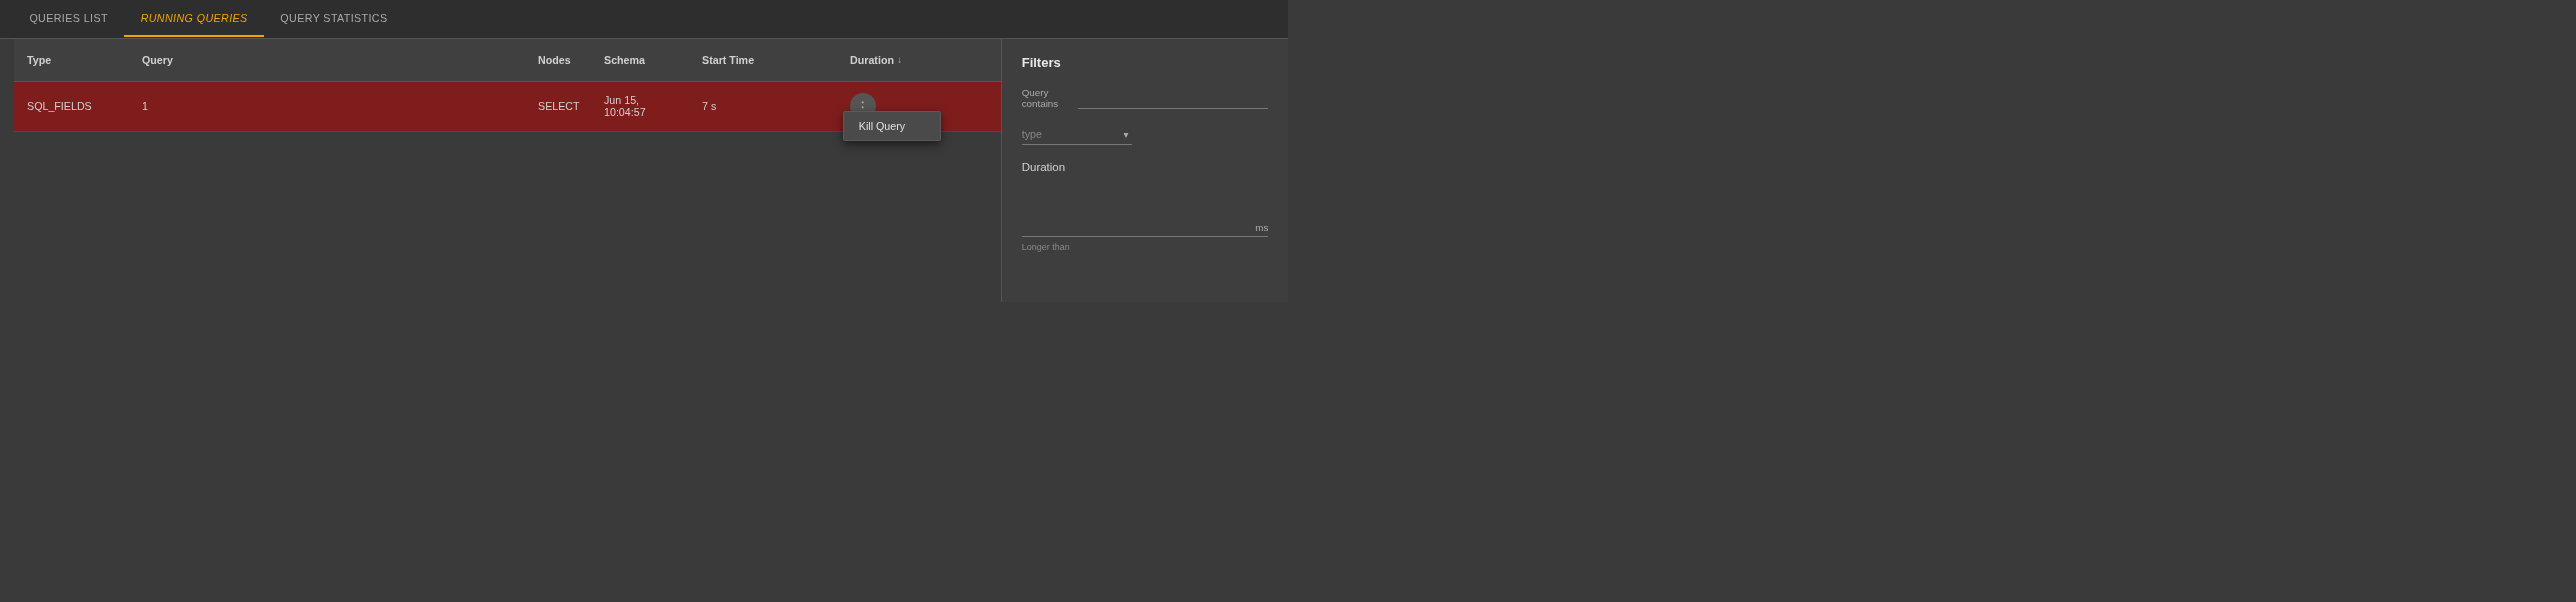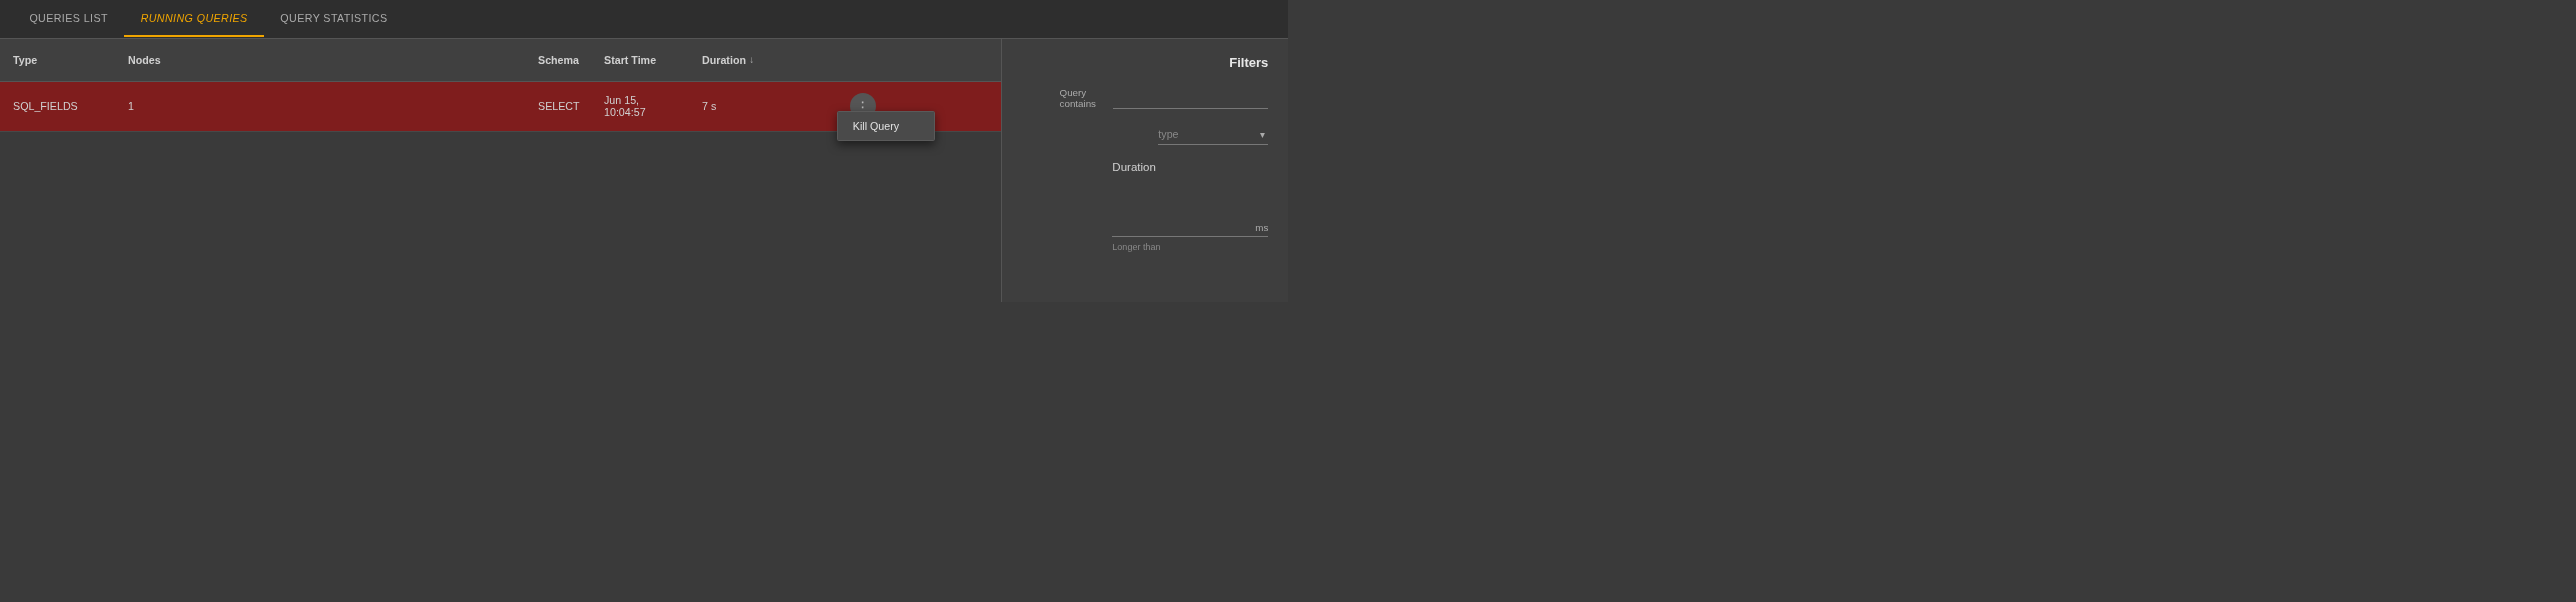--- a/index.html
+++ b/index.html
@@ -36,20 +36,21 @@
     .tab.active {
       color: #f0a500;
       border-bottom: 2.5px solid #f0a500;
       font-style: italic;
     }
 
     
     .main-layout {
       display: flex;
       height: calc(302px - 39px);
+      padding-left: 14px;
     }
 
     
     .table-section {
       flex: 1;
       overflow: hidden;
       background-color: #3a3a3a;
     }
 
     
@@ -119,21 +120,21 @@
       background-color: #555;
     }
 
     
     .context-menu-wrapper {
       position: relative;
     }
     .context-menu {
       position: absolute;
       top: 29.5px;
-      right: 33px;
+      right: 27px;
       background-color: #4a4a4a;
       border: 0.8px solid #5a5a5a;
       border-radius: 1.6px;
       box-shadow: 0 3.3px 9.8px rgba(0,0,0,0.5);
       z-index: 100;
       min-width: 98px;
       white-space: nowrap;
     }
     .context-menu-item {
       padding: 8.2px 14.8px;
@@ -144,21 +145,20 @@
 
     
     .filters-sidebar {
       width: 287px;
       background-color: #3e3e3e;
       border-left: 0.8px solid #555;
       padding: 16.4px 19.7px;
       display: flex;
       flex-direction: column;
       gap: 16.4px;
-      align-items: flex-end;
     }
     .filters-title {
       font-size: 13px;
       font-weight: 600;
       color: #e8e8e8;
     }
 
     
     .filter-group {
       display: flex;
@@ -258,20 +258,21 @@
   <div class="tab active">RUNNING QUERIES</div>
   <div class="tab">QUERY STATISTICS</div>
 </div>
 
 <div class="main-layout">
 
   <div class="table-section">
 
     <div class="table-header">
       <div class="col-header">Type</div>
+      <div class="col-header">Query</div>
       <div class="col-header">Nodes</div>
       <div class="col-header">Schema</div>
       <div class="col-header">Start Time</div>
       <div class="col-header sortable">
         <span>Duration</span>
         <span class="sort-arrow">↓</span>
       </div>
       <div class="col-header"></div>
     </div>
 

